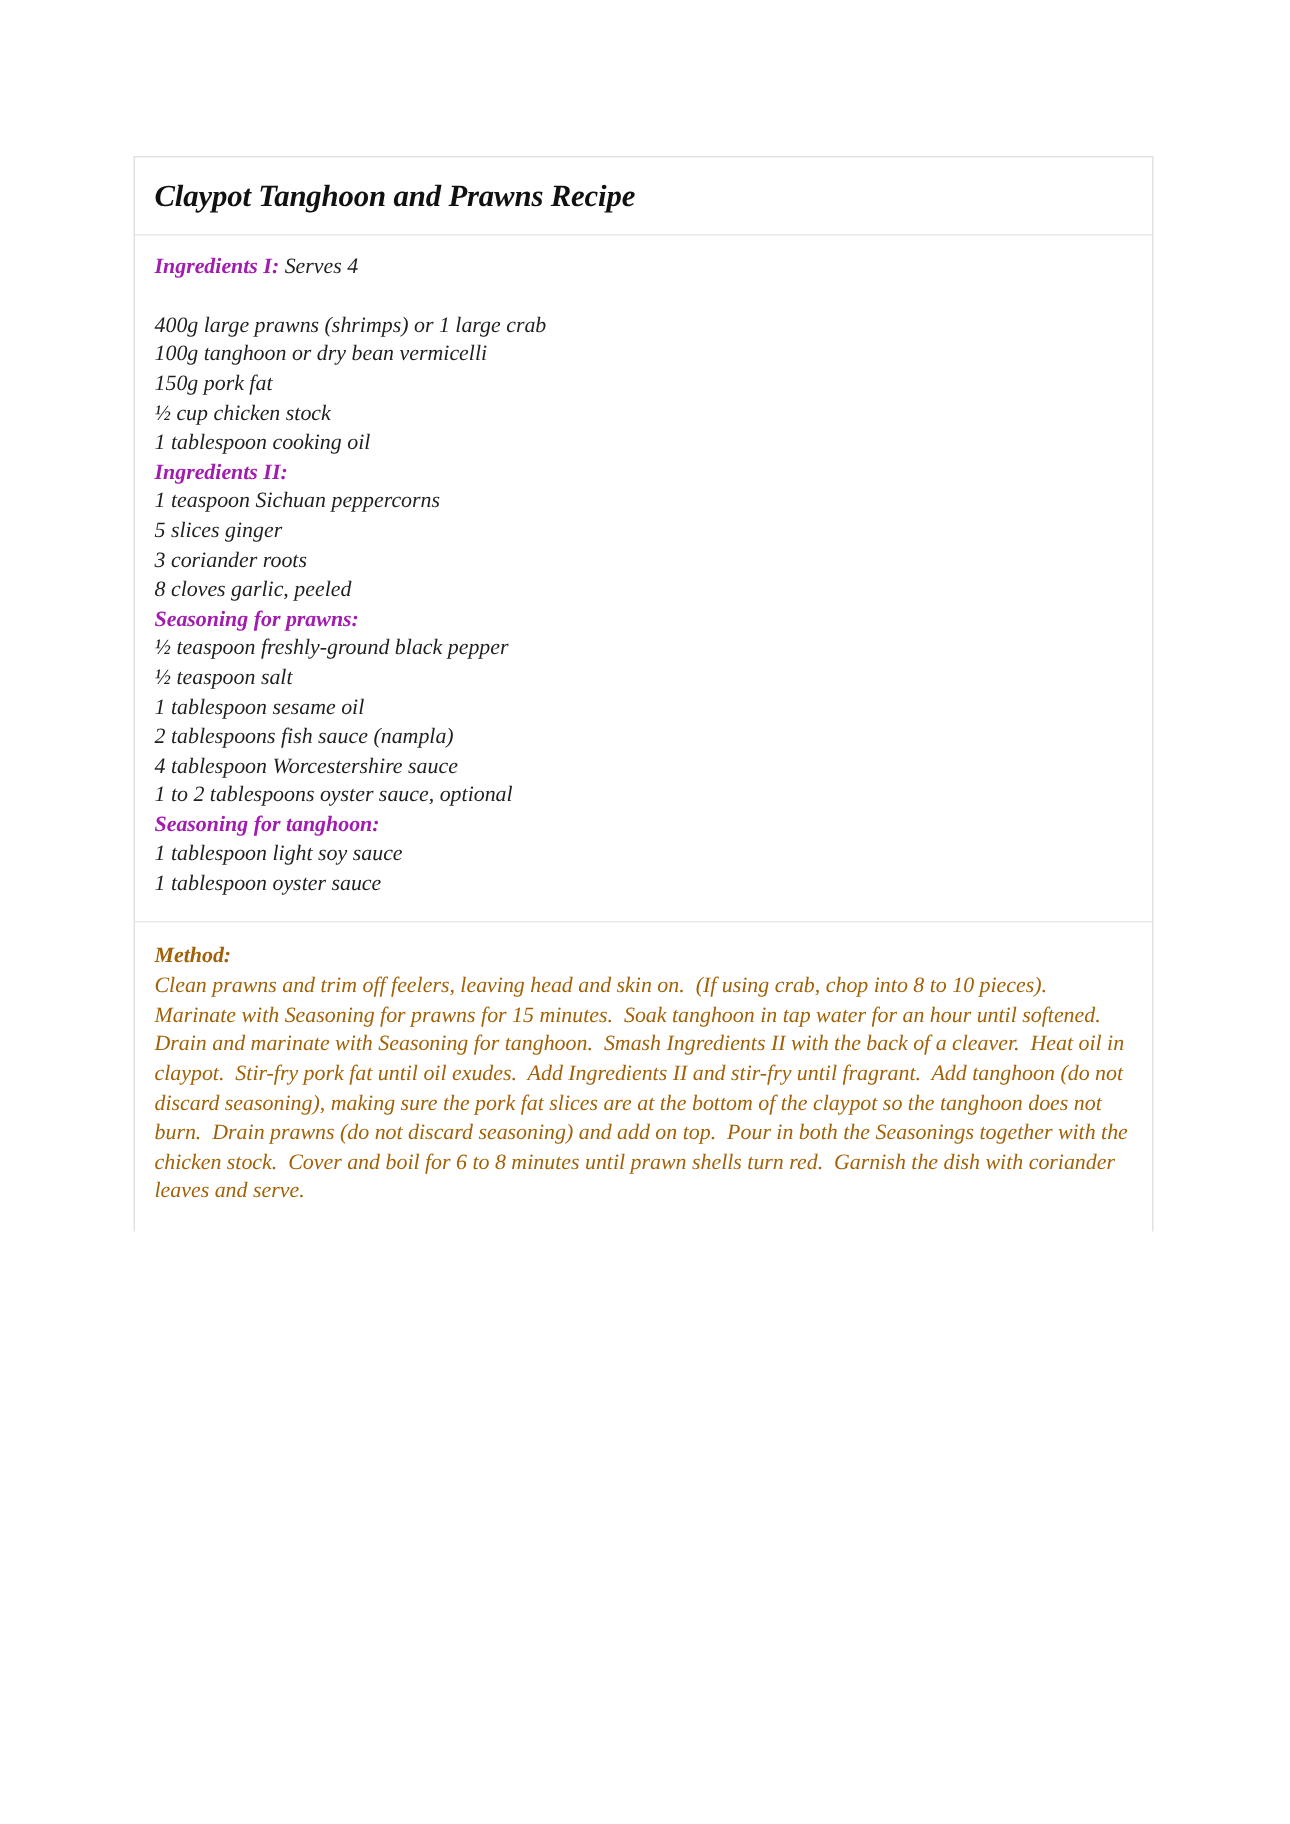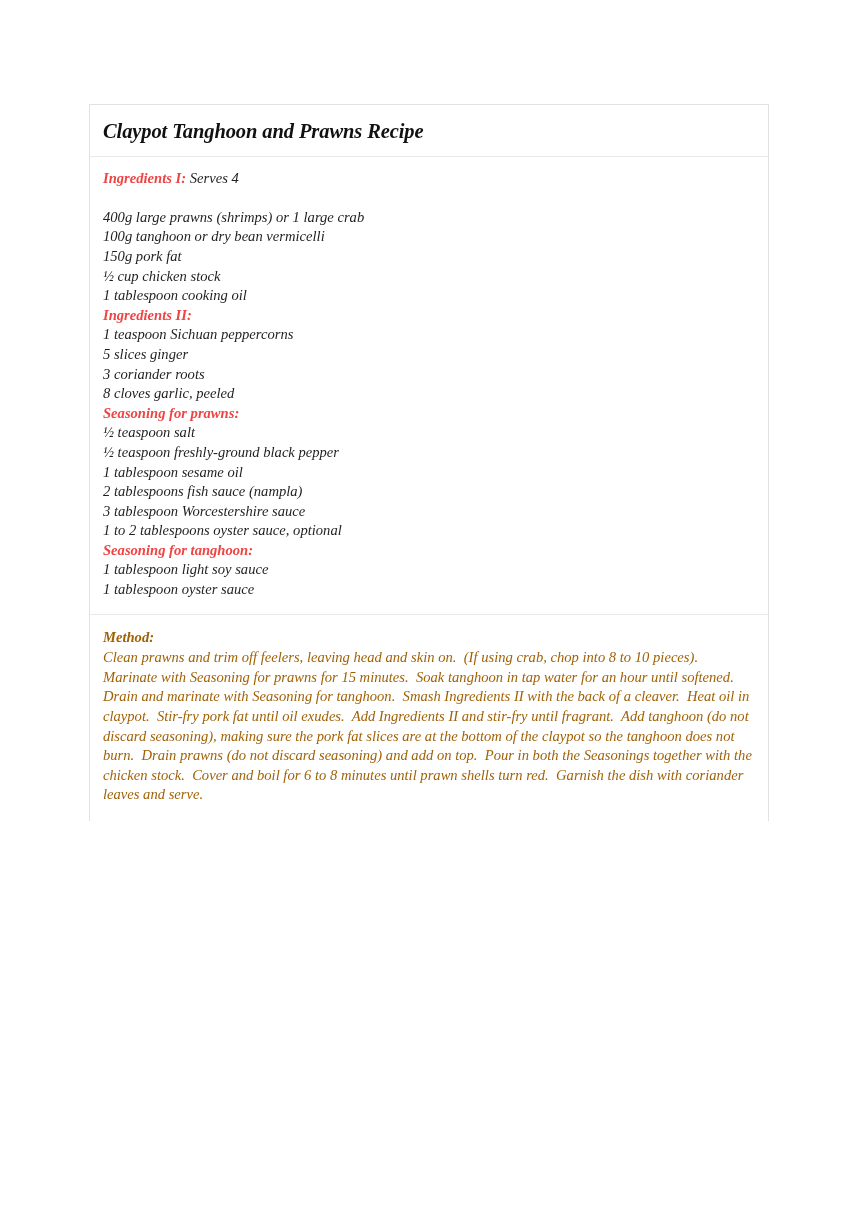--- a/index.html
+++ b/index.html
@@ -74,21 +74,21 @@
   }
 
   .ing-line.spacer {
     height: 19px;
     line-height: 19px;
   }
 
   .ing-line strong,
   .sub-head {
     font-weight: bold;
-    color: #ef4444;
+    color: #a21caf;
   }
 
   .sub-head {
     font-size: 14.6px;
     line-height: 19.6px;
   }
 
   .method-head {
     font-size: 14.6px;
     line-height: 19.6px;
@@ -139,25 +139,25 @@
       <div class="ing-line">½ cup chicken stock</div>
       <div class="ing-line">1 tablespoon cooking oil</div>
 
       <div class="sub-head">Ingredients II:</div>
       <div class="ing-line">1 teaspoon Sichuan peppercorns</div>
       <div class="ing-line">5 slices ginger</div>
       <div class="ing-line">3 coriander roots</div>
       <div class="ing-line">8 cloves garlic, peeled</div>
 
       <div class="sub-head">Seasoning for prawns:</div>
+      <div class="ing-line">½ teaspoon freshly-ground black pepper</div>
       <div class="ing-line">½ teaspoon salt</div>
-      <div class="ing-line">½ teaspoon freshly-ground black pepper</div>
       <div class="ing-line">1 tablespoon sesame oil</div>
       <div class="ing-line">2 tablespoons fish sauce (nampla)</div>
-      <div class="ing-line">3 tablespoon Worcestershire sauce</div>
+      <div class="ing-line">4 tablespoon Worcestershire sauce</div>
       <div class="ing-line">1 to 2 tablespoons oyster sauce, optional</div>
 
       <div class="sub-head">Seasoning for tanghoon:</div>
       <div class="ing-line">1 tablespoon light soy sauce</div>
       <div class="ing-line">1 tablespoon oyster sauce</div>
 
     </div>
 
     <div class="card-section method">
       <div class="method-head">Method:</div>

